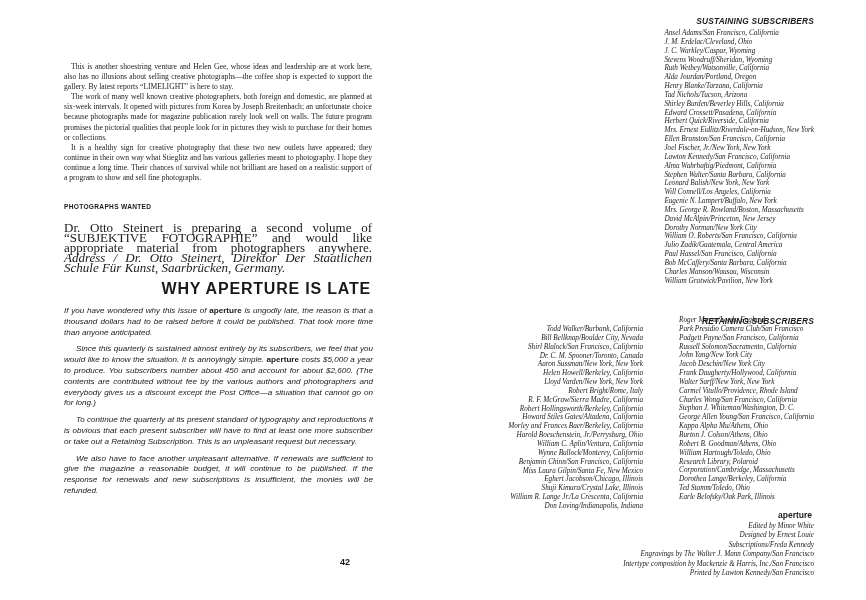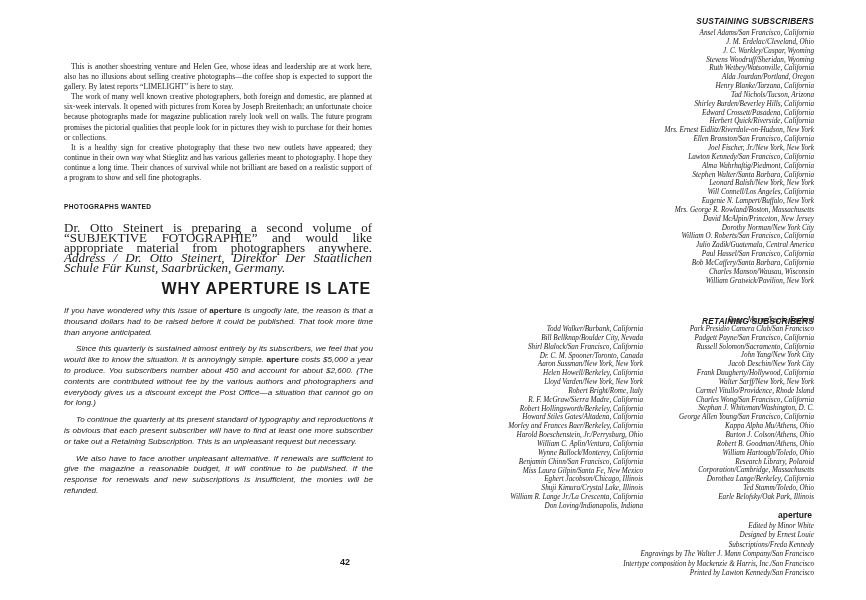--- a/index.html
+++ b/index.html
@@ -49,21 +49,21 @@
       font-weight: bold; font-size: 9px;
     }
 
     .sub-head {
       position: absolute; right: 52px;
       font-family: "Liberation Sans", "DejaVu Sans", sans-serif;
       font-weight: bold; font-style: italic; font-size: 8.3px; letter-spacing: 0.2px;
       white-space: nowrap;
     }
     .sub-list {
-      position: absolute; right: 52px; text-align: right;
+      position: absolute; right: 52px; text-align: left;
       font-style: italic; font-size: 7.2px; line-height: 8.85px;
       white-space: nowrap;
     }
     .sub-list div { margin: 0; }
     .sustain-head { top: 16px; }
     .sustain-list { top: 29px; }
     .retain-head { top: 288px; margin-top: 28px; }
     .retain-left {
       position: absolute; right: 223px; top: 317px; text-align: right;
       font-style: italic; font-size: 7.2px; line-height: 8.85px; white-space: nowrap; margin-top: 8px;

